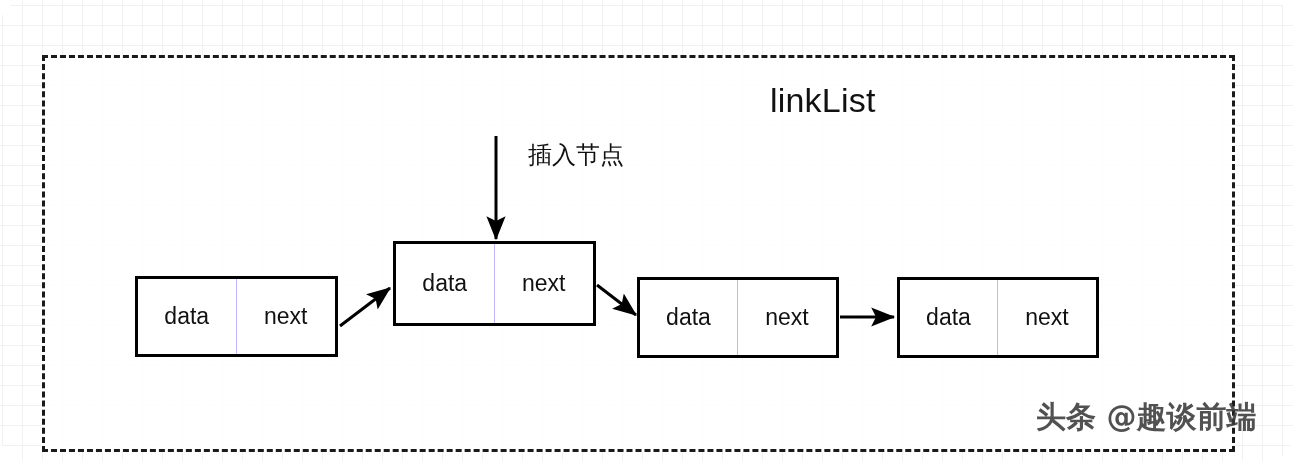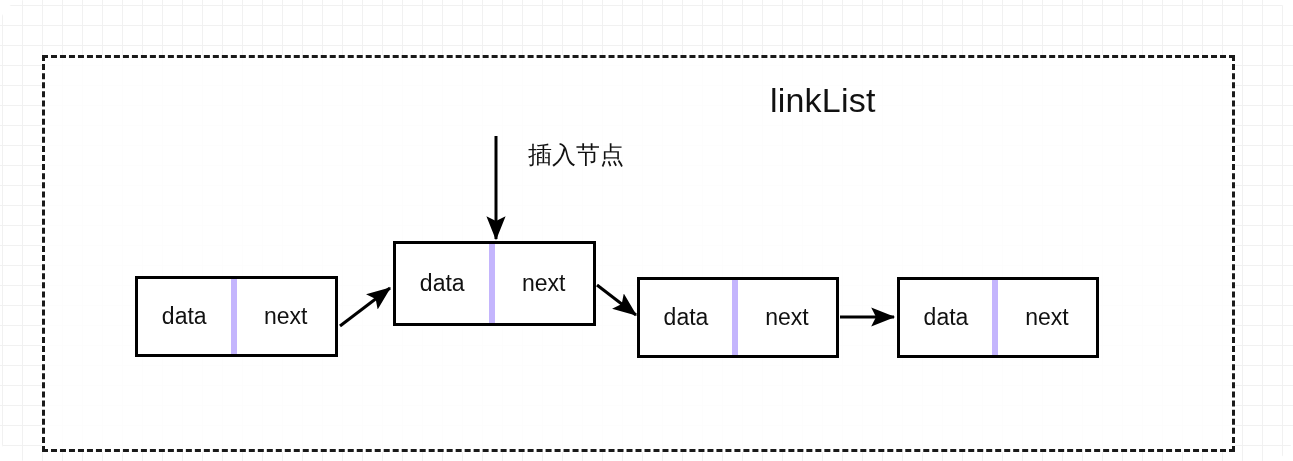--- a/index.html
+++ b/index.html
@@ -88,21 +88,21 @@
   .cell {
     display: flex;
     align-items: center;
     justify-content: center;
     font-size: 23px;
     color: #111111;
     box-sizing: border-box;
   }
   .cell.data {
     width: 50%;
-    border-right: 6px solid #c4b5fd;
+    border-right: 1px solid #c4b5fd;
   }
   .cell.next {
     width: 50%;
     text-align: center;
   }
 
   #node-1 { left: 135px; top: 276px; width: 203px; height: 81px; }
   #node-2 { left: 393px; top: 241px; width: 203px; height: 85px; }
   #node-3 { left: 637px; top: 277px; width: 202px; height: 81px; }
   #node-4 { left: 897px; top: 277px; width: 202px; height: 81px; }
@@ -160,14 +160,15 @@
   <div class="node" id="node-3">
     <div class="cell data">data</div>
     <div class="cell next">next</div>
   </div>
 
   <div class="node" id="node-4">
     <div class="cell data">data</div>
     <div class="cell next">next</div>
   </div>
 
+  <div id="watermark">头条 @趣谈前端</div>
 
 </div>
 
 </body></html>

